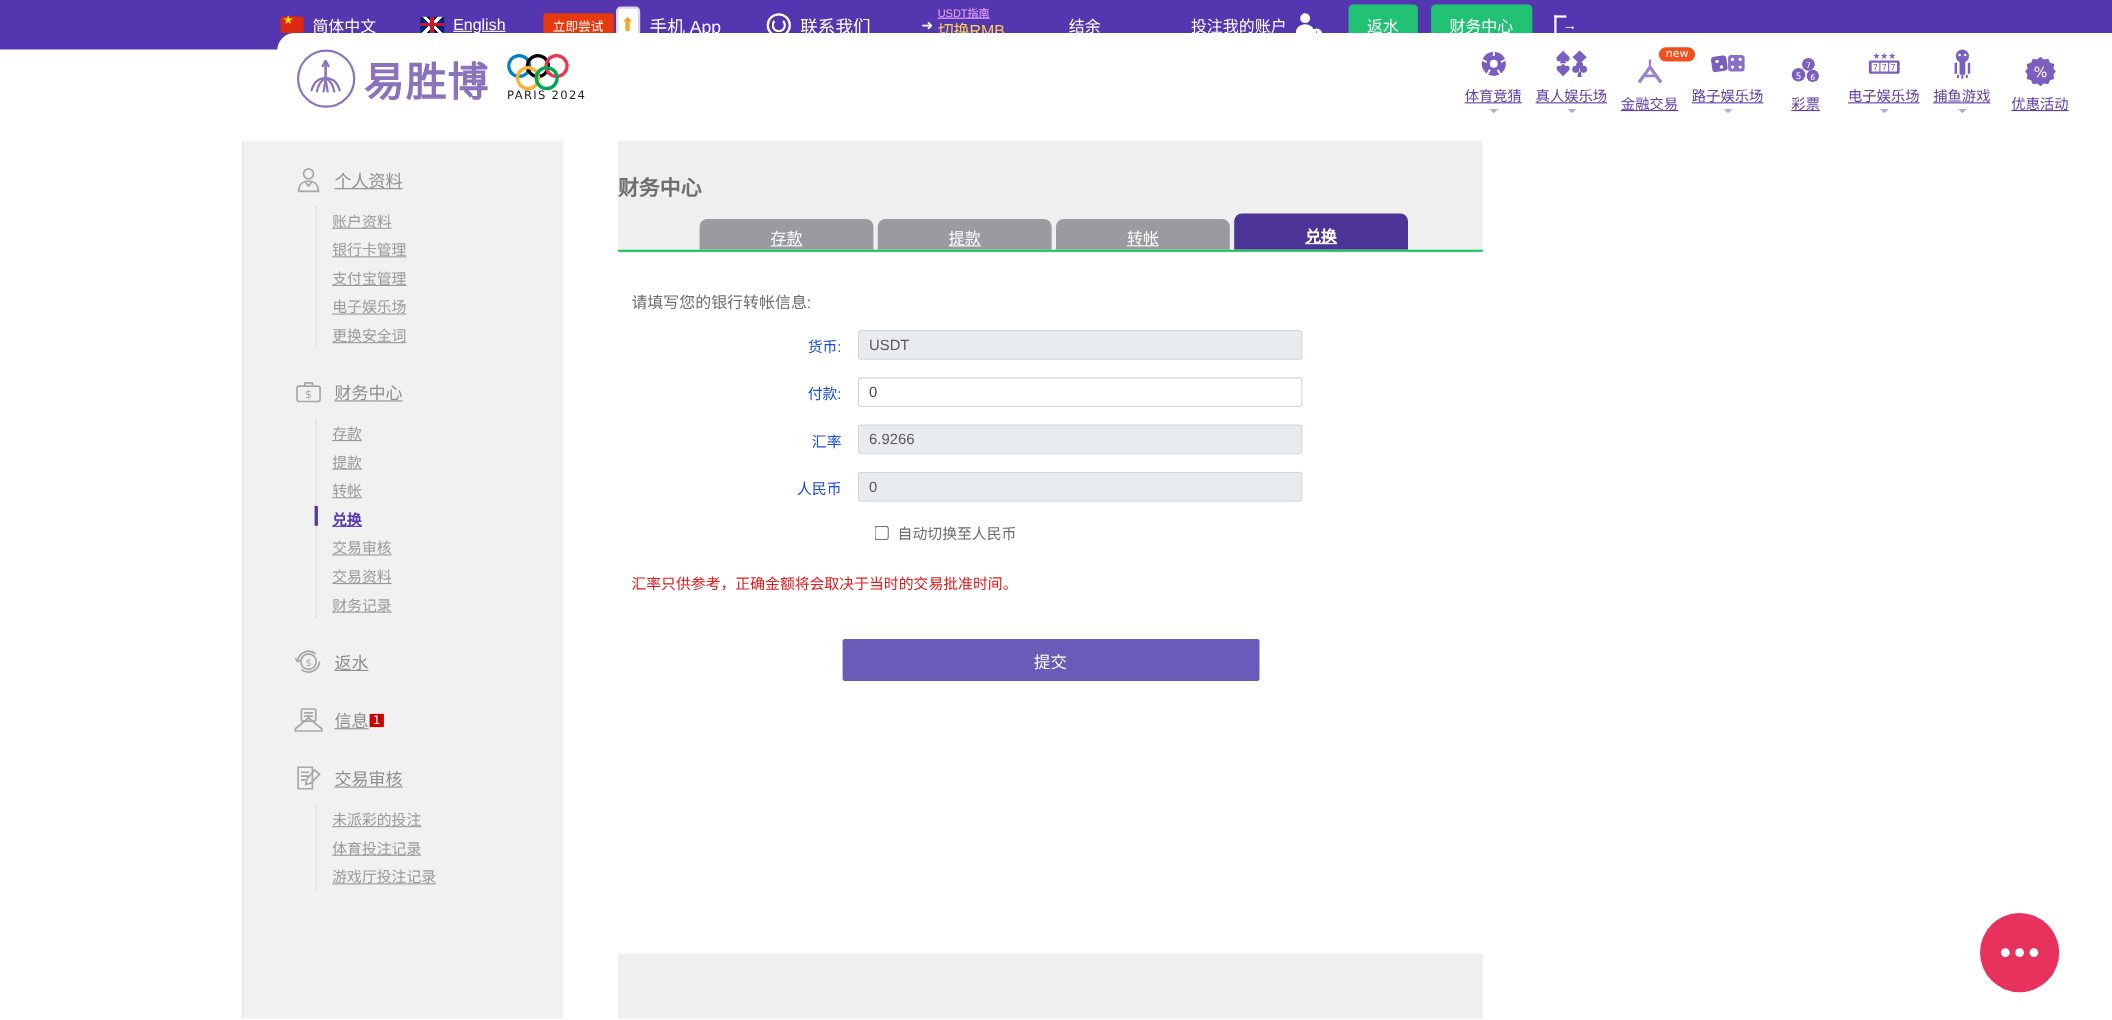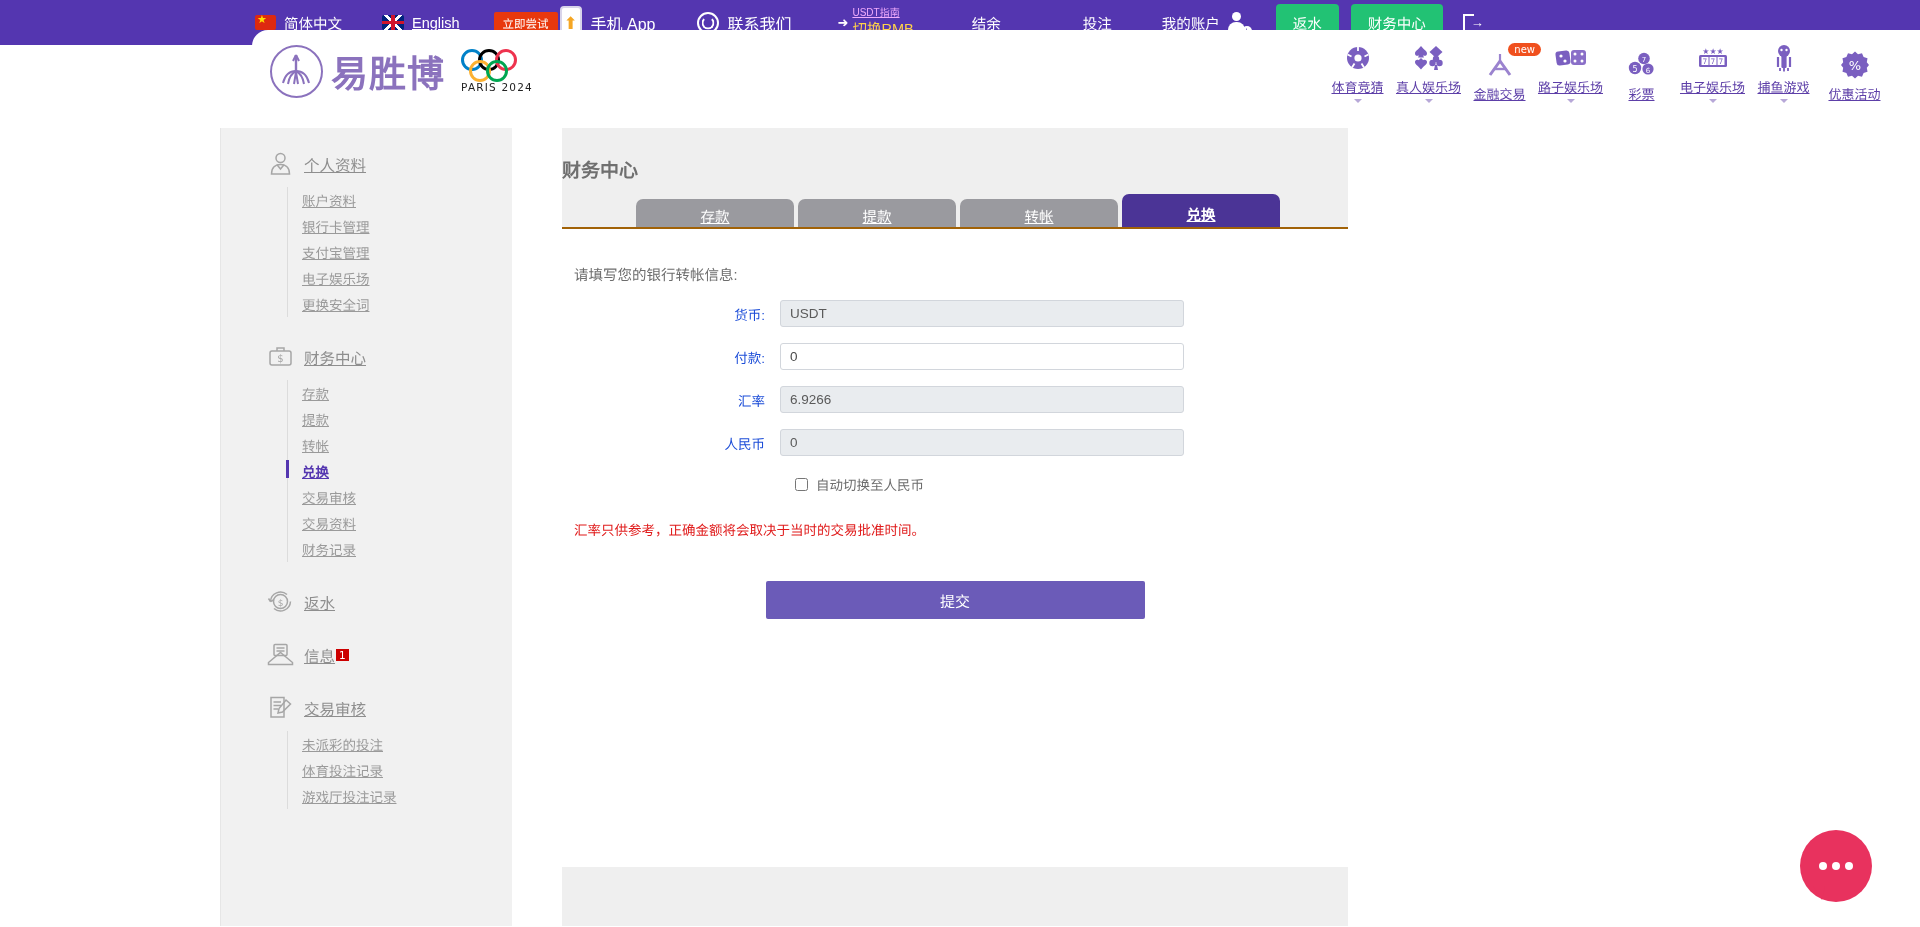--- a/index.html
+++ b/index.html
@@ -256,21 +256,21 @@
     font-size: 14.5px; text-decoration: underline;
     cursor: pointer;
   }
   .tab.active {
     background: #4b3496; height: 38px; font-weight: bold;
   }
   .panel {
     position: absolute; left: 0; top: 99px;
     width: 786px; height: 640px;
     background: #ffffff;
-    border-top: 2px solid #a16207;
+    border-top: 2px solid #22c55e;
   }
   .panel-note {
     margin: 34px 0 0 12px;
     color: #6d6d6d; font-size: 14.5px;
   }
   .form-row {
     display: flex; align-items: center;
     margin-top: 16px;
   }
   .form-lbl {
@@ -355,21 +355,21 @@
       <a class="tb-item" style="margin-right:58px">
         <span style="color:#fff;margin-right:4px;font-size:13px">➜</span>
         <span class="usdt-block">
           <span class="l1">USDT指南</span>
           <span class="l2">切换RMB</span>
         </span>
       </a>
       <a class="tb-item" style="margin-right:82px">
         <span class="lbl-plain">结余</span>
       </a>
-      <a class="tb-item" style="margin-right:50px">
+      <a class="tb-item" style="">
         <span class="lbl-plain">投注</span>
       </a>
       <a class="tb-item" style="margin-right:26px">
         <span class="lbl-plain">我的账户</span>
         <span class="user-icon">
           <span class="head"></span>
             <span class="body"></span>
             <span class="plus">+</span>
         </span>
       </a>

